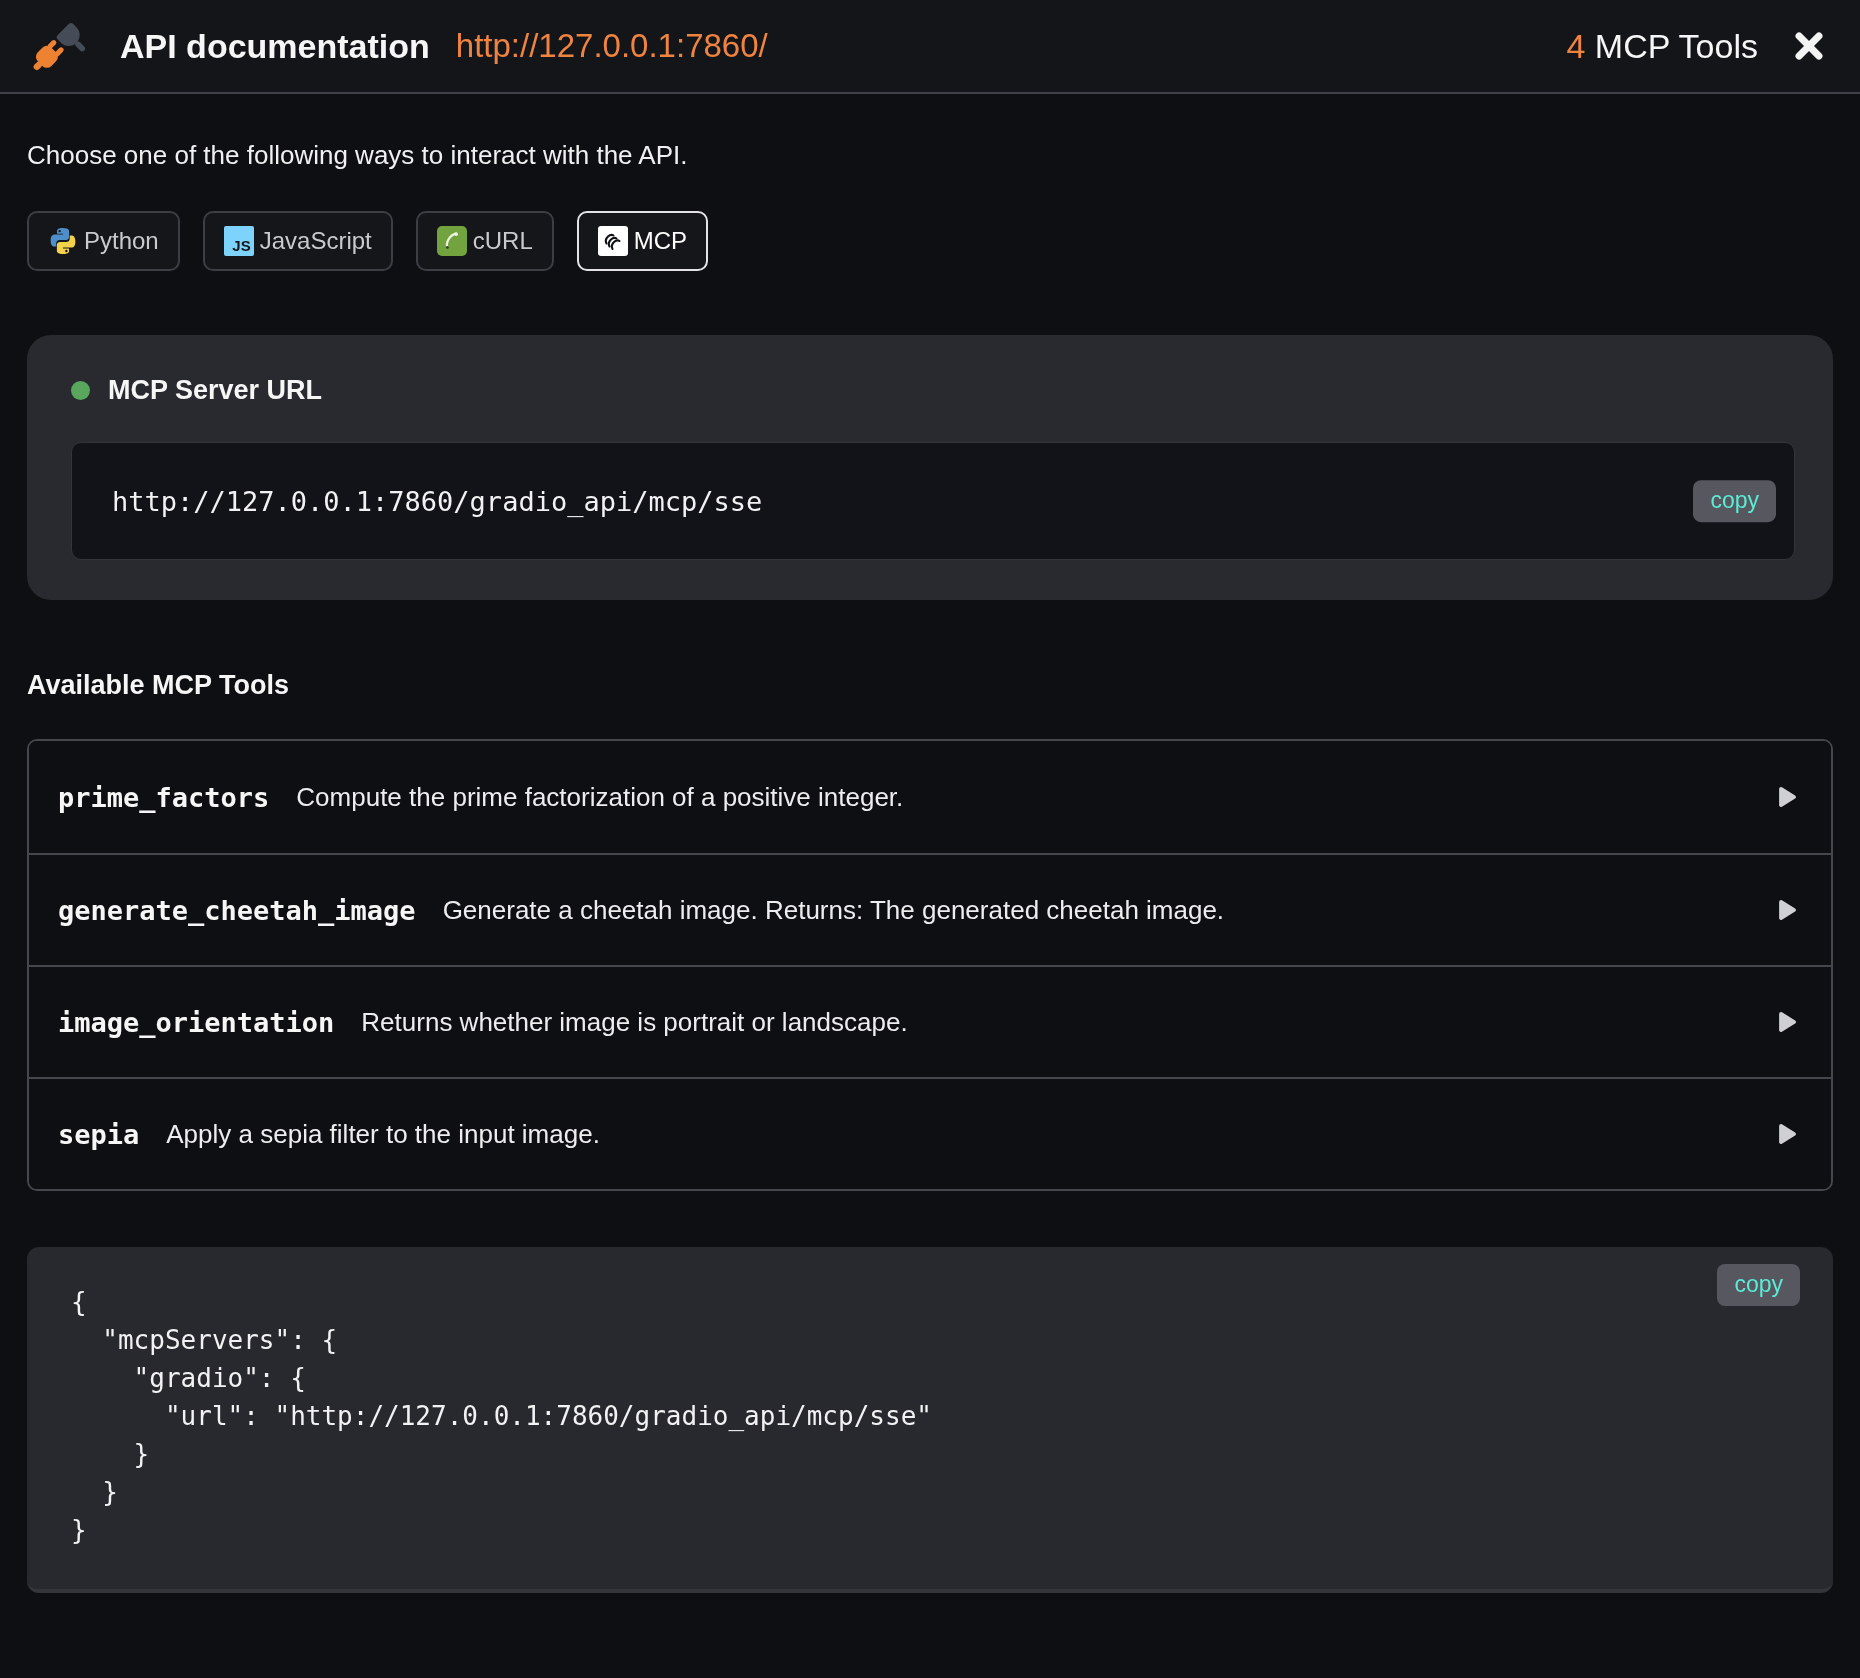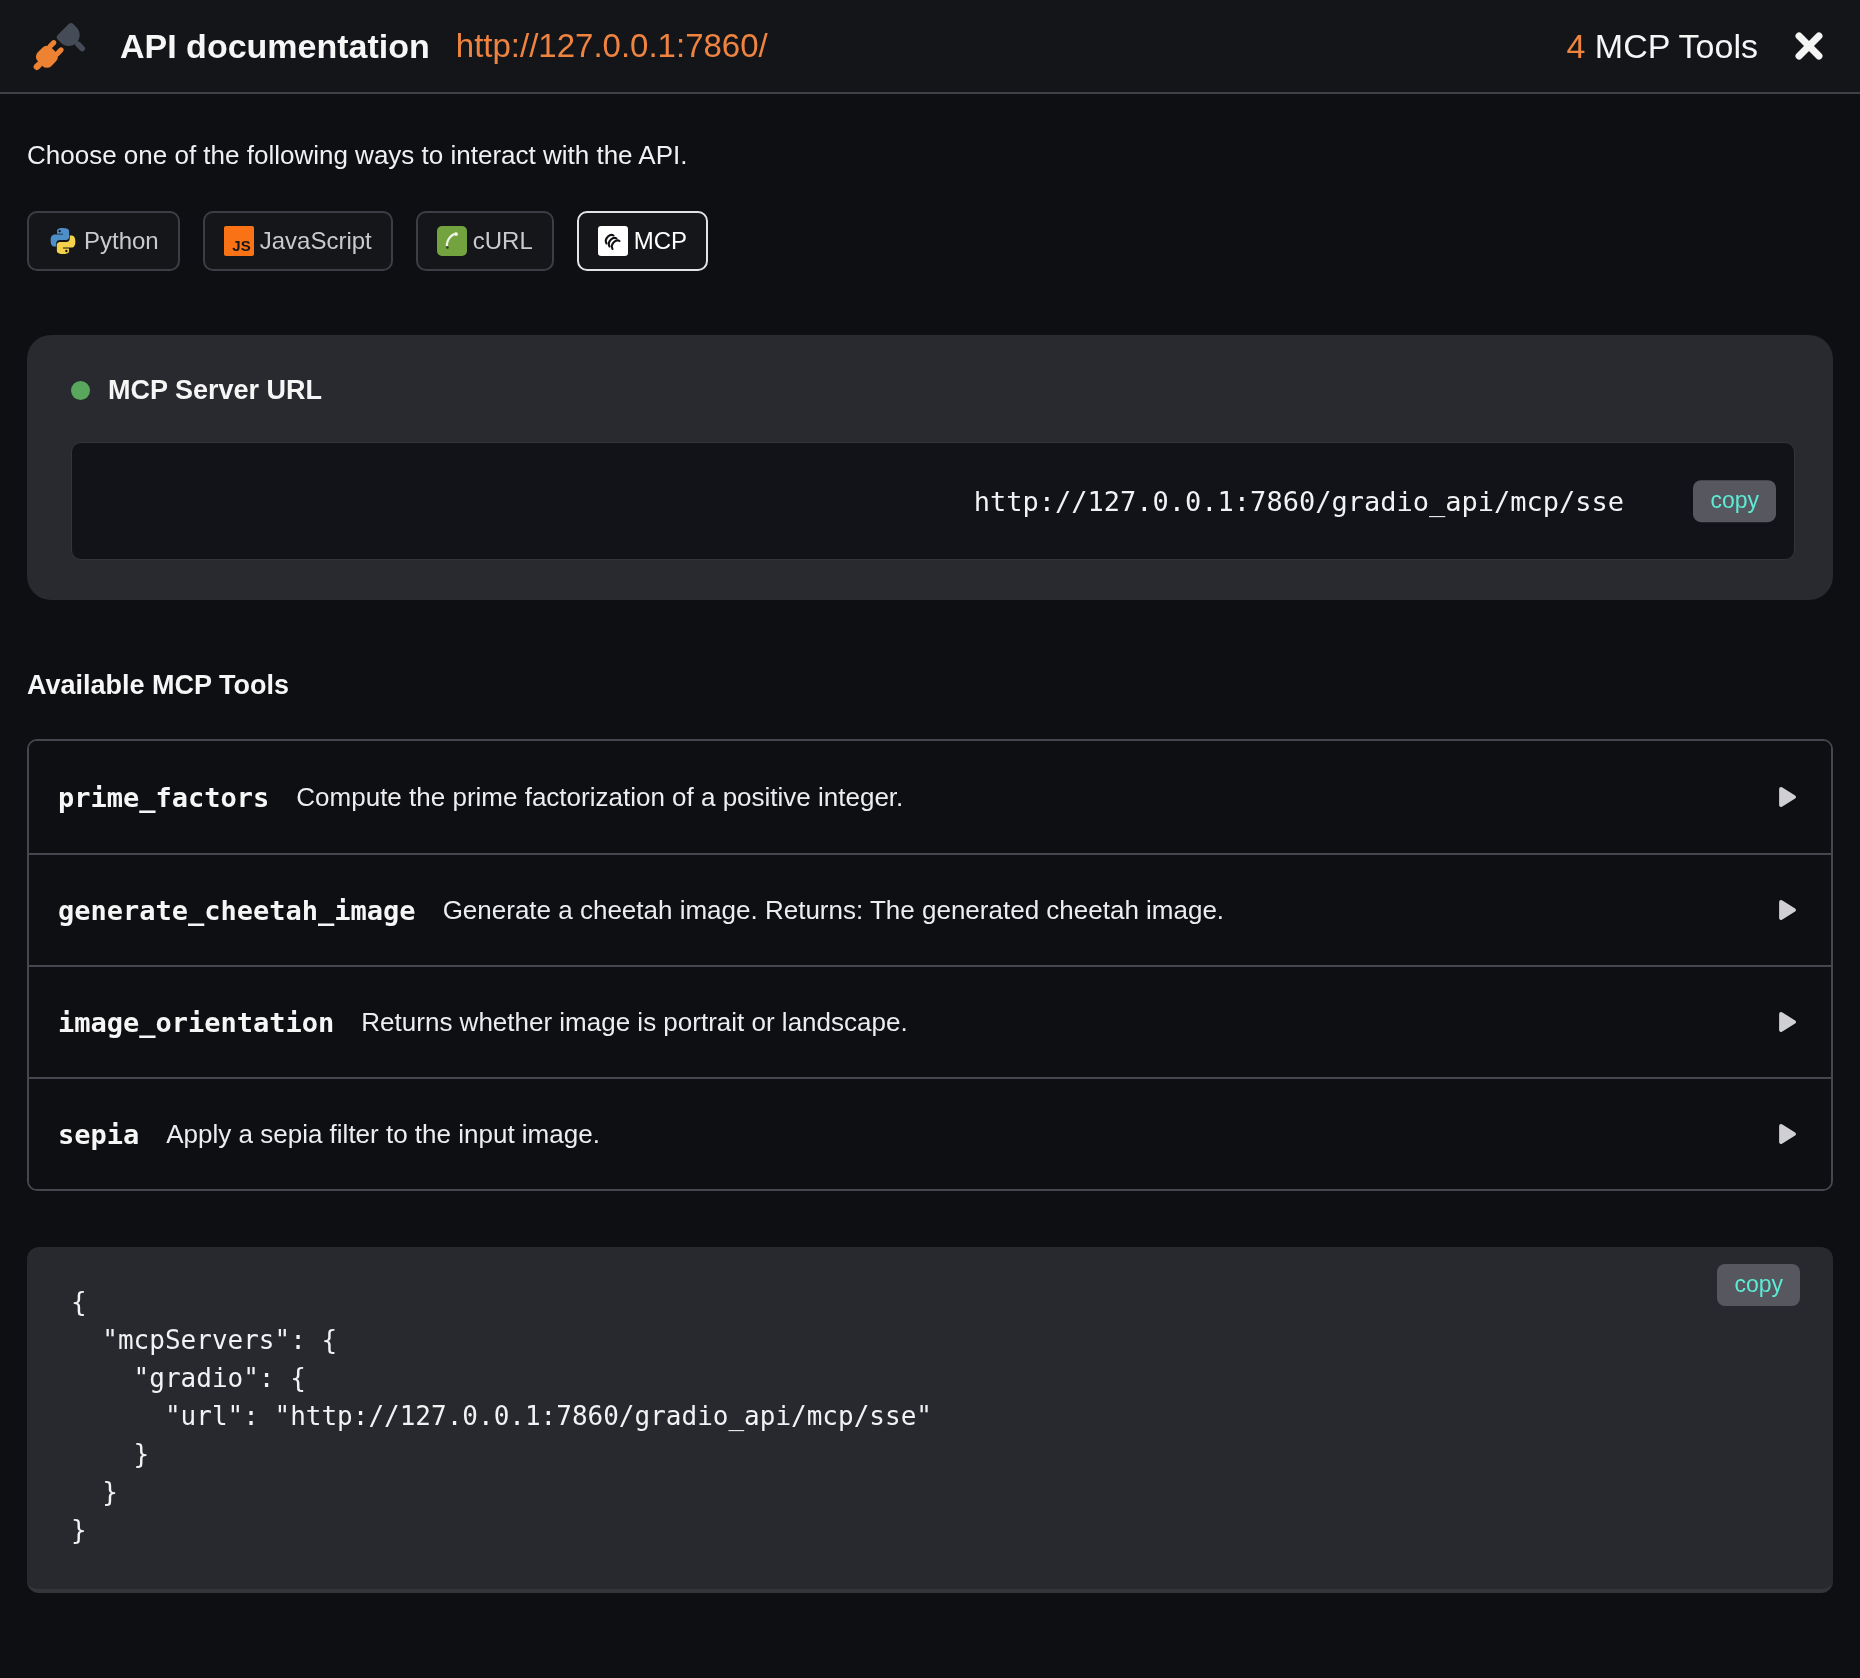--- a/index.html
+++ b/index.html
@@ -36,21 +36,21 @@
   .tab {
     display: flex; align-items: center; gap: 6px;
     height: 60px; padding: 0 19px;
     border: 2px solid #3d3e45; border-radius: 10px;
     background: #15161a; cursor: pointer;
     font-size: 24px; color: #c9cacd;
   }
   .tab.selected { border-color: #e3e3e7; color: #ffffff; }
   .tab-icon { width: 30px; height: 30px; flex: none; display: block; }
   .js-box {
-    width: 30px; height: 30px; background: #f97316; color: #15161a;
+    width: 30px; height: 30px; background: #7dd3fc; color: #15161a;
     font-weight: 800; font-size: 15px; display: flex; align-items: flex-end; justify-content: flex-end;
     padding: 2px 3px; border-radius: 2px; font-family: "Liberation Sans", sans-serif;
   }
   .curl-box { width: 30px; height: 30px; background: #73a33f; border-radius: 5px; display: flex; align-items: center; justify-content: center; }
   .mcp-box { width: 30px; height: 30px; background: #ffffff; border-radius: 3px; display: flex; align-items: center; justify-content: center; }
 
   
   .server-panel {
     margin-top: 64px;
     background: #292a2f;
@@ -62,21 +62,21 @@
   .server-label { font-size: 27px; font-weight: 700; color: #f6f6f7; }
   .server-code {
     position: relative;
     margin-top: 36px;
     background: #121318;
     border: 1px solid #34353b;
     border-radius: 10px;
     height: 118px;
     display: flex; align-items: center;
     padding: 0 170px 0 40px;
-    font-size: 27px; color: #f2f2f4; justify-content: flex-end;
+    font-size: 27px; color: #f2f2f4;
   }
   .copy-btn {
     background: #56575f; color: #5eead4;
     border: none; border-radius: 8px;
     font-size: 23px; font-family: "Liberation Sans", sans-serif;
     padding: 7px 17px; cursor: pointer; line-height: 1.2;
   }
   .server-code .copy-btn { position: absolute; right: 18px; top: 50%; transform: translateY(-50%); }
 
   

